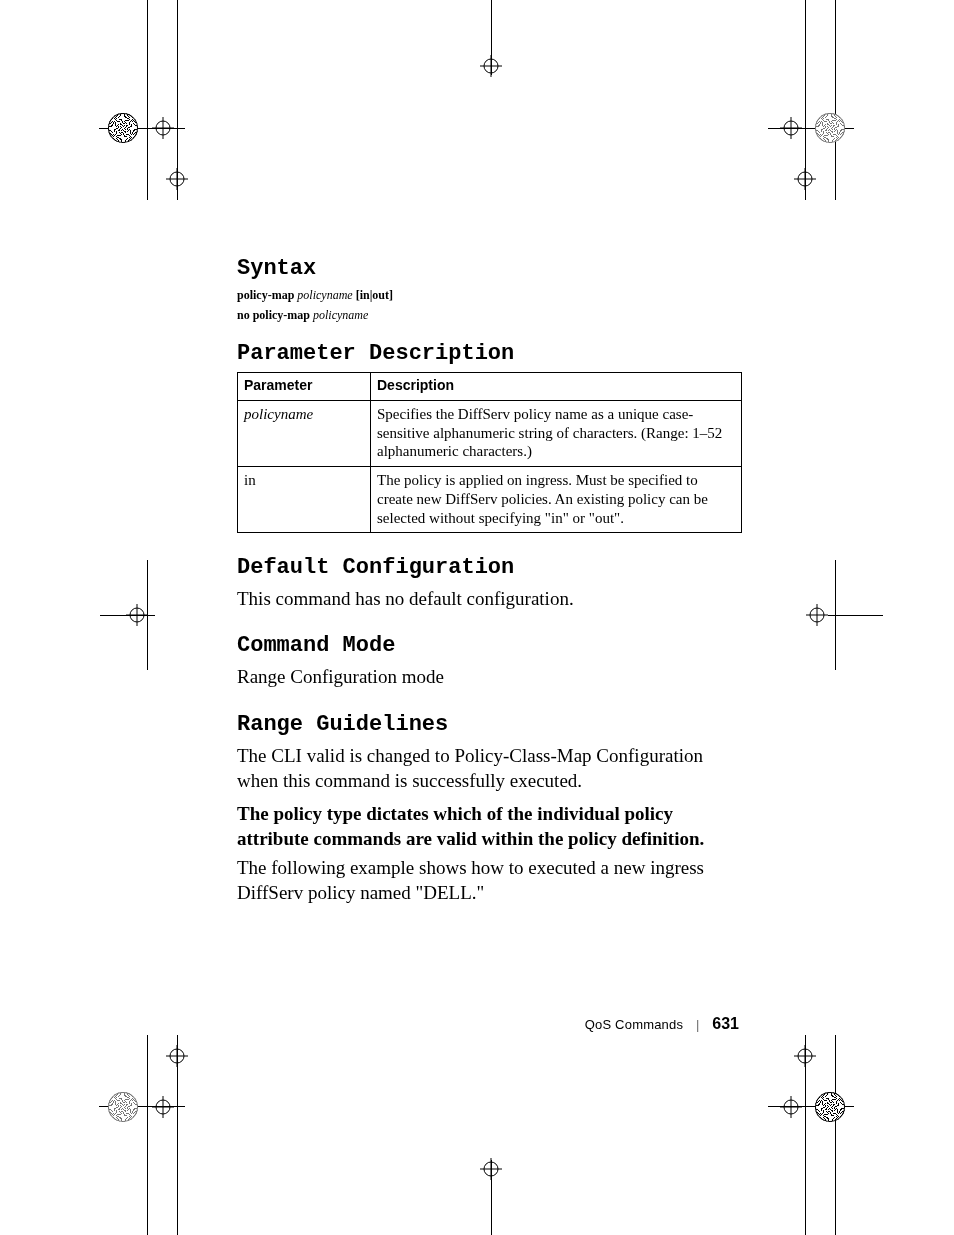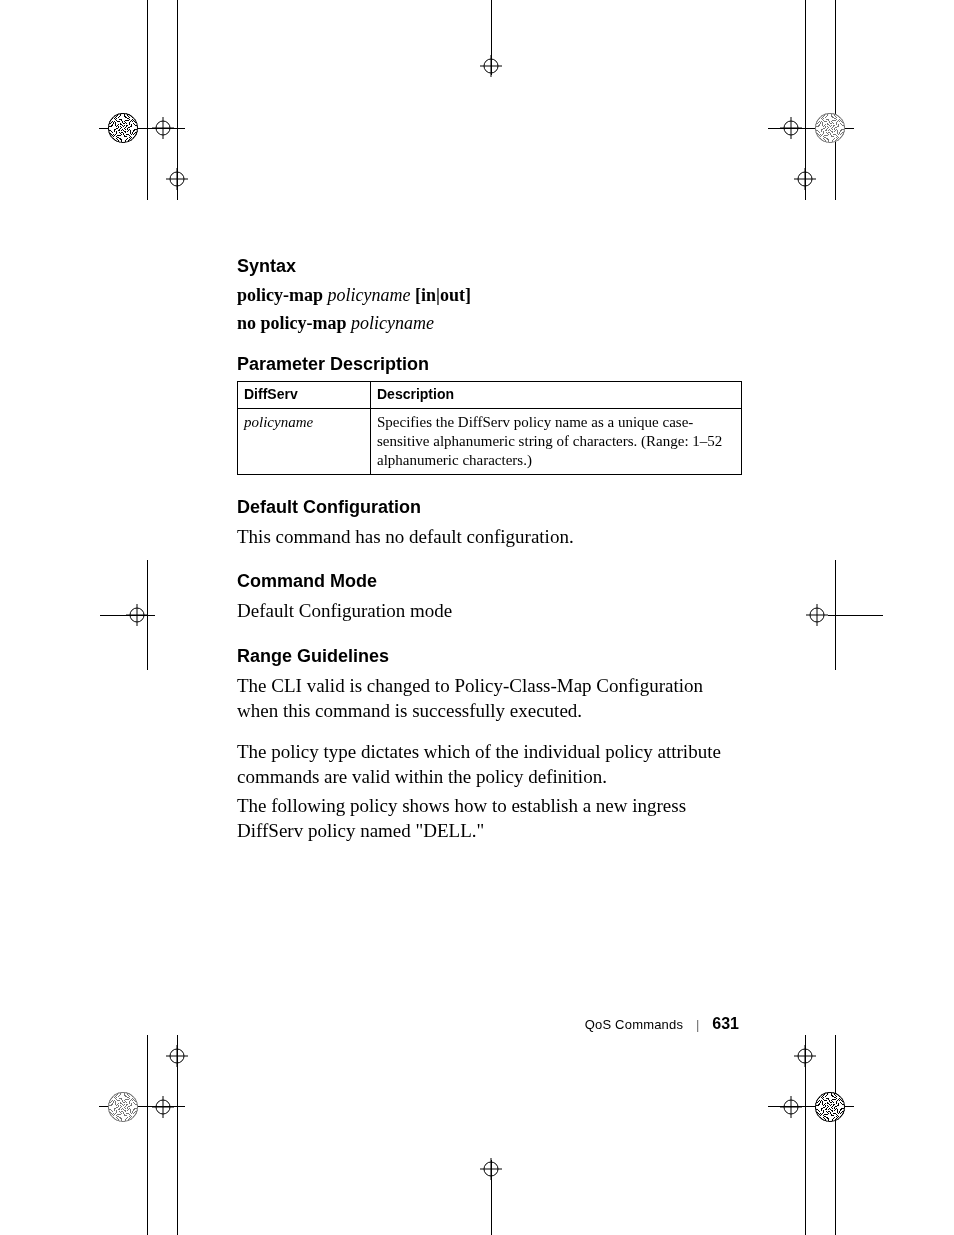--- a/index.html
+++ b/index.html
@@ -12,27 +12,27 @@
     color: #000;
     position: relative;
   }
   .page {
     position: absolute;
     left: 237px;
     top: 256px;
     width: 505px;
   }
   .heading {
-    font-family: Liberation Sans, sans-serif;
+    font-family: Liberation Mono, monospace;
     font-weight: bold;
-    font-size: 18px;
+    font-size: 22px;
     margin: 0 0 6px 0;
   }
   .syntax-line {
-    font-size: 18px;
+    font-size: 12px;
     margin: 0 0 4px 0;
     line-height: 1.35;
   }
   .bold { font-weight: bold; }
   .ital { font-style: italic; }
   .param-desc-heading { margin-top: 18px; }
 
   table.params {
     border-collapse: collapse;
     width: 100%;
@@ -120,43 +120,47 @@
   </p>
   <p class="syntax-line">
     <span class="bold">no policy-map</span>
     <span class="ital">policyname</span>
   </p>
 
   <div class="heading param-desc-heading">Parameter Description</div>
   <table class="params">
     <thead>
       <tr>
-        <th>DiffServ</th>
+        <th>Parameter</th>
         <th>Description</th>
       </tr>
     </thead>
     <tbody id="param-tbody">
         <tr>
           <td class="ital">policyname</td>
           <td>Specifies the DiffServ policy name as a unique case-sensitive alphanumeric string of characters. (Range: 1–52 alphanumeric characters.)</td>
         </tr>
+        <tr>
+          <td>in</td>
+          <td>The policy is applied on ingress. Must be specified to create new DiffServ policies. An existing policy can be selected without specifying "in" or "out".</td>
+        </tr>
       </tbody>
   </table>
 
   <div class="heading section-gap">Default Configuration</div>
   <p class="body-text">This command has no default configuration.</p>
 
   <div class="heading section-gap">Command Mode</div>
-  <p class="body-text">Default Configuration mode</p>
+  <p class="body-text">Range Configuration mode</p>
 
   <div class="heading section-gap">Range Guidelines</div>
   <p class="body-text">The CLI valid is changed to Policy-Class-Map Configuration when this command is successfully executed.</p>
-  <p class="body-text" style="margin-top:16px;">The policy type dictates which of the individual policy attribute commands are valid within the policy definition.</p>
-
-  <p class="body-text">The following policy shows how to establish a new ingress DiffServ policy named "DELL."</p>
+  <p class="body-text" style="margin-top:8px;font-weight:bold;">The policy type dictates which of the individual policy attribute commands are valid within the policy definition.</p>
+
+  <p class="body-text">The following example shows how to executed a new ingress DiffServ policy named "DELL."</p>
 
 </div>
 
 <div class="footer">
   <span class="label">QoS Commands</span>
   <span class="sep">|</span>
   <span class="pagenum">631</span>
 </div>
 
 <div class="crops">

